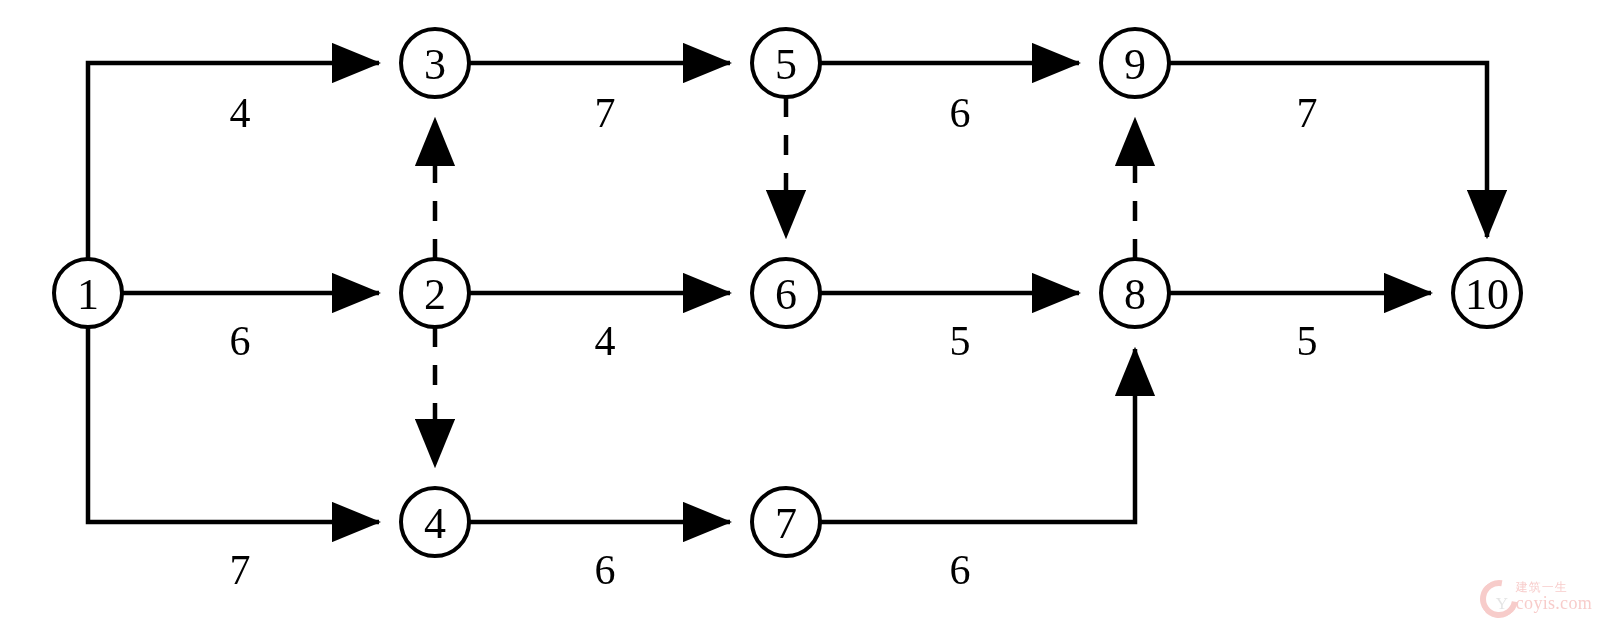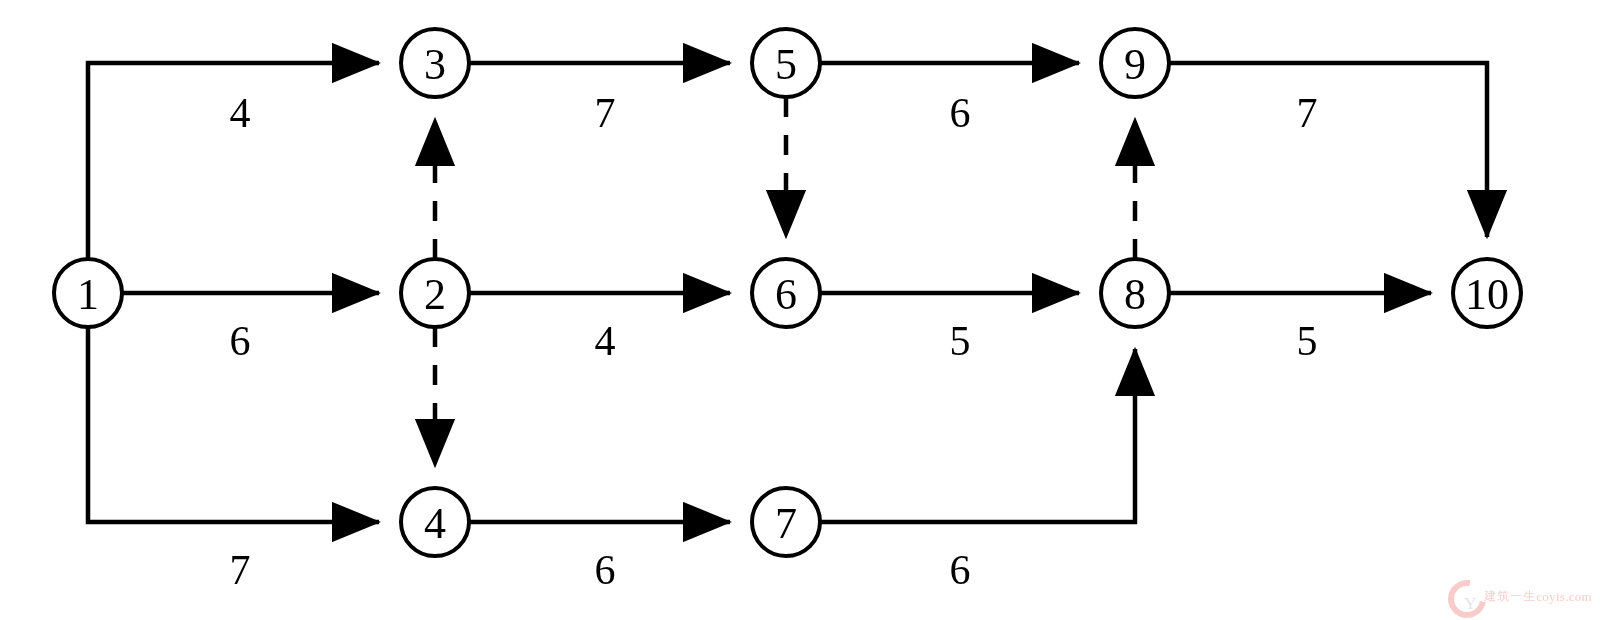--- a/index.html
+++ b/index.html
@@ -47,28 +47,28 @@
     border-radius:50%;
     border-right-color:transparent;
     transform:rotate(-35deg);
   }
   .wm-y{
     position:absolute;left:16px;top:15px;
     font-family:"Liberation Serif", serif;
     font-size:17px;color:#cfcfcf;
     line-height:1;
   }
-  .wm-text{display:flex;line-height:1.05;}
+  .wm-text{display:flex;flex-direction:column;line-height:1.05;}
   .wm-cn{
     font-family:"DejaVu Sans", sans-serif;
     font-size:12px;color:#f2a3a0;letter-spacing:1px;
   }
   .wm-url{
     font-family:"Liberation Serif", serif;
-    font-size:13px;color:#f2a3a0;letter-spacing:.3px;text-align:center;
+    font-size:18px;color:#f2a3a0;letter-spacing:.3px;text-align:center;
   }
 </style>
 </head>
 <body>
 
 <div id="canvas-wrap">
   <svg id="network" viewBox="0 0 1600 620">
     <defs>
       <marker id="arrowhead" markerWidth="11" markerHeight="9" refX="10.5" refY="4.5" orient="auto" markerUnits="strokeWidth">
         <path d="M0,0 L11,4.5 L0,9 Z" fill="#000000"></path>

